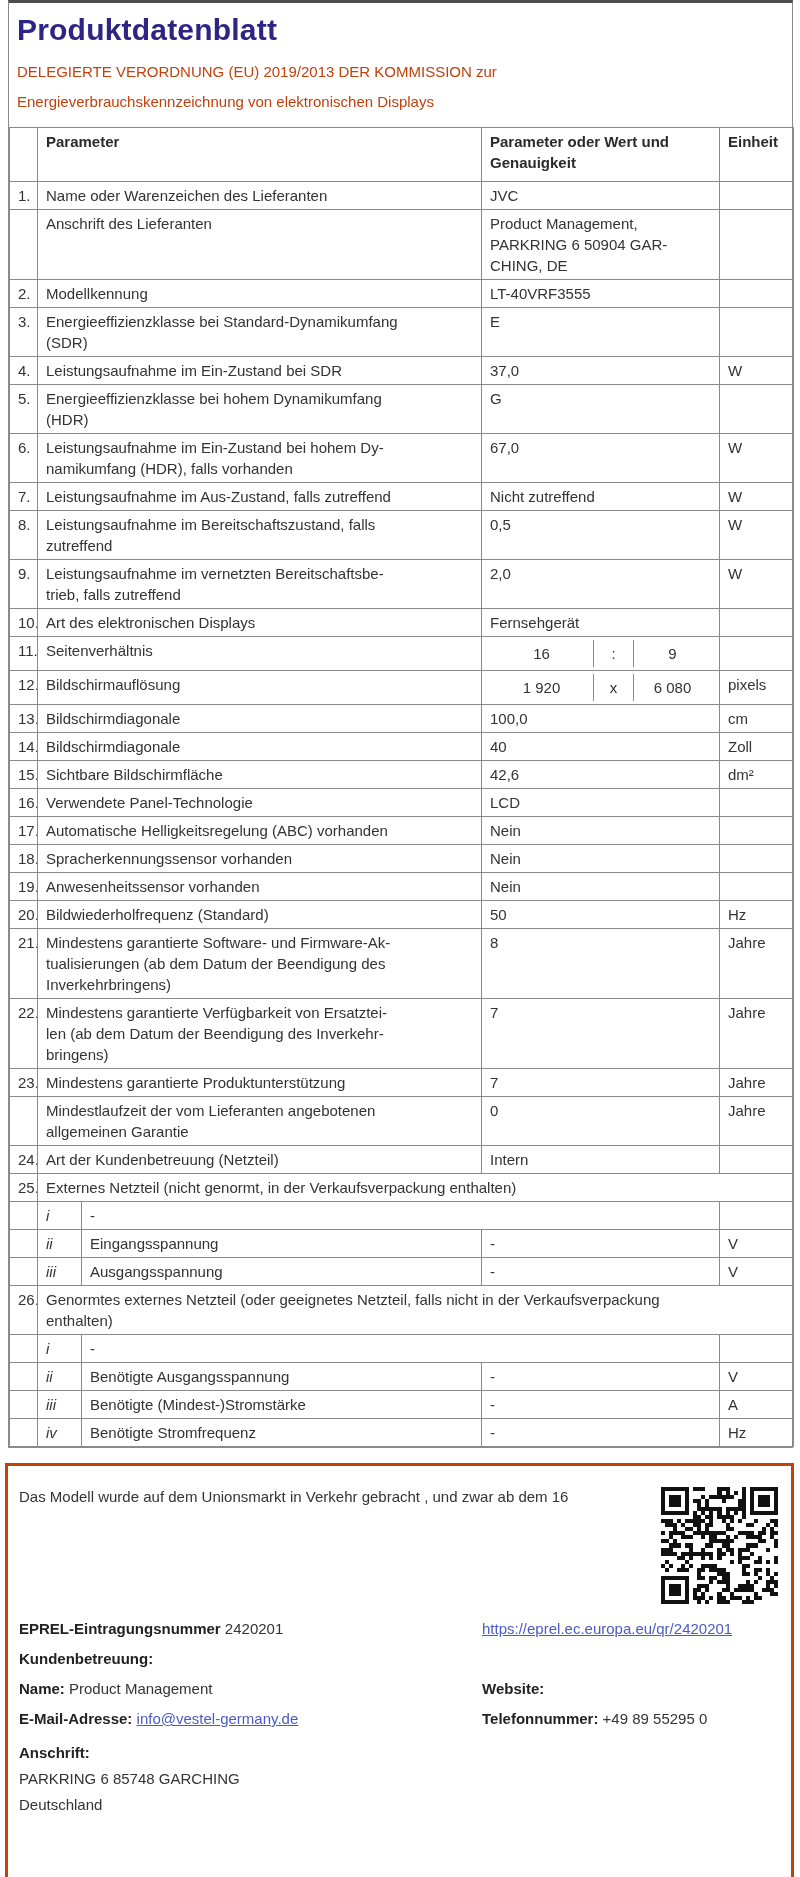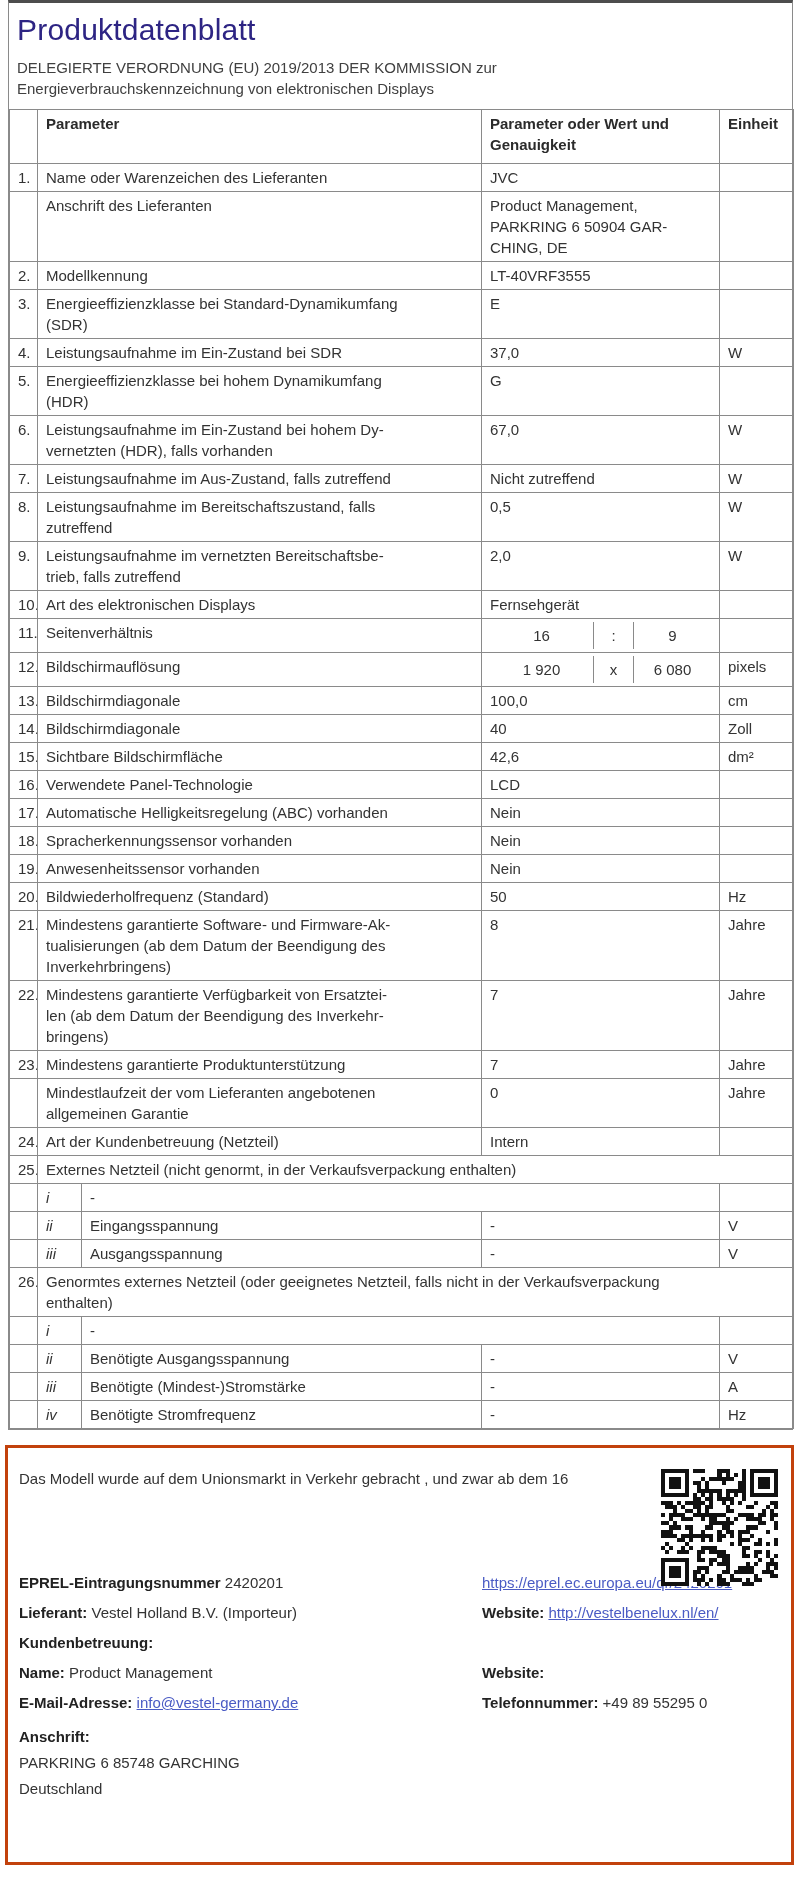--- a/index.html
+++ b/index.html
@@ -14,24 +14,24 @@
 
   
   .main-box {
     margin:0 7px 0 8px;
     border:1px solid #8a8a8a;
     border-top:3px solid #4d4d4d;
     background:#fff;
   }
   .doc-header { padding:8px 8px 10px 8px; }
   .doc-title {
-    font-size:30px; font-weight:normal; letter-spacing:0.2px;
+    font-size:30px; font-weight:bold; letter-spacing:0.2px;
     margin-top:2px; margin-bottom:10px;
   }
-  .doc-subtitle { font-size:15px; line-height:21px; color:#404040; white-space:pre-line; }
+  .doc-subtitle { font-size:15px; line-height:30px; color:#c2410c; white-space:pre-line; }
 
   
   table.data-table {
     width:100%; border-collapse:collapse; table-layout:fixed;
     font-size:15px; color:#333;
   }
   table.data-table td, table.data-table th {
     border:1px solid #8a8a8a;
     vertical-align:top;
     line-height:21px;
@@ -58,21 +58,21 @@
   .footer-box {
     margin:15px 6px 8px 5px;
     border:3px solid #c2410c;
     position:relative;
     padding:20px 12px 16px 11px;
     min-height:420px;
     font-size:15px;
   }
   .note-line { line-height:22px; padding-right:140px; margin-bottom:8px; }
   .qr { position:absolute; top:21px; right:13px; width:117px; height:117px; }
-  .footer-grid { margin-top:84px; }
+  .footer-grid { margin-top:112px; }
   .f-row { display:flex; margin-bottom:13px; }
   .f-left { flex:0 0 463px; padding-right:10px; }
   .f-right { flex:1; max-width:260px; word-break:break-all; }
   .lbl { font-weight:bold; color:#222; }
   .val { color:#333; }
   a.lnk { text-decoration:underline; cursor:pointer; }
   .addr-block { line-height:26px; }
 </style>
 <style>.doc-title{color:#2d2483;}a.lnk{color:#4a5bc4;}</style></head>
 <body>
@@ -139,21 +139,21 @@
           <tr>
             <td class="c-num">5.</td>
             <td class="pre v-left" colspan="2">Energieeffizienzklasse bei hohem Dynamikumfang
 (HDR)</td>
             <td class="pre v-left">G</td>
             <td class="v-left"></td>
           </tr>
           <tr>
             <td class="c-num">6.</td>
             <td class="pre v-left" colspan="2">Leistungsaufnahme im Ein-Zustand bei hohem Dy-
-vernetzten (HDR), falls vorhanden</td>
+namikumfang (HDR), falls vorhanden</td>
             <td class="pre v-right">67,0</td>
             <td class="v-left">W</td>
           </tr>
           <tr>
             <td class="c-num">7.</td>
             <td class="pre v-left" colspan="2">Leistungsaufnahme im Aus-Zustand, falls zutreffend</td>
             <td class="pre v-right">Nicht zutreffend</td>
             <td class="v-left">W</td>
           </tr>
           <tr>
@@ -754,30 +754,20 @@
       <div class="f-row">
         <div class="f-left">
           <span class="lbl">EPREL-Eintragungsnummer</span>
           <span class="val">2420201</span>
         </div>
         <div class="f-right">
           <a class="lnk">https://eprel.ec.europa.eu/qr/2420201</a>
         </div>
       </div>
 
-      <div class="f-row">
-        <div class="f-left">
-          <span class="lbl">Lieferant:</span>
-          <span class="val">Vestel Holland B.V. (Importeur)</span>
-        </div>
-        <div class="f-right">
-          <span class="lbl">Website:</span>
-          <a class="lnk">http://vestelbenelux.nl/en/</a>
-        </div>
-      </div>
 
       <div class="f-row">
         <div class="f-left">
           <span class="lbl">Kundenbetreuung:</span>
         </div>
         <div class="f-right"></div>
       </div>
 
       <div class="f-row">
         <div class="f-left">

